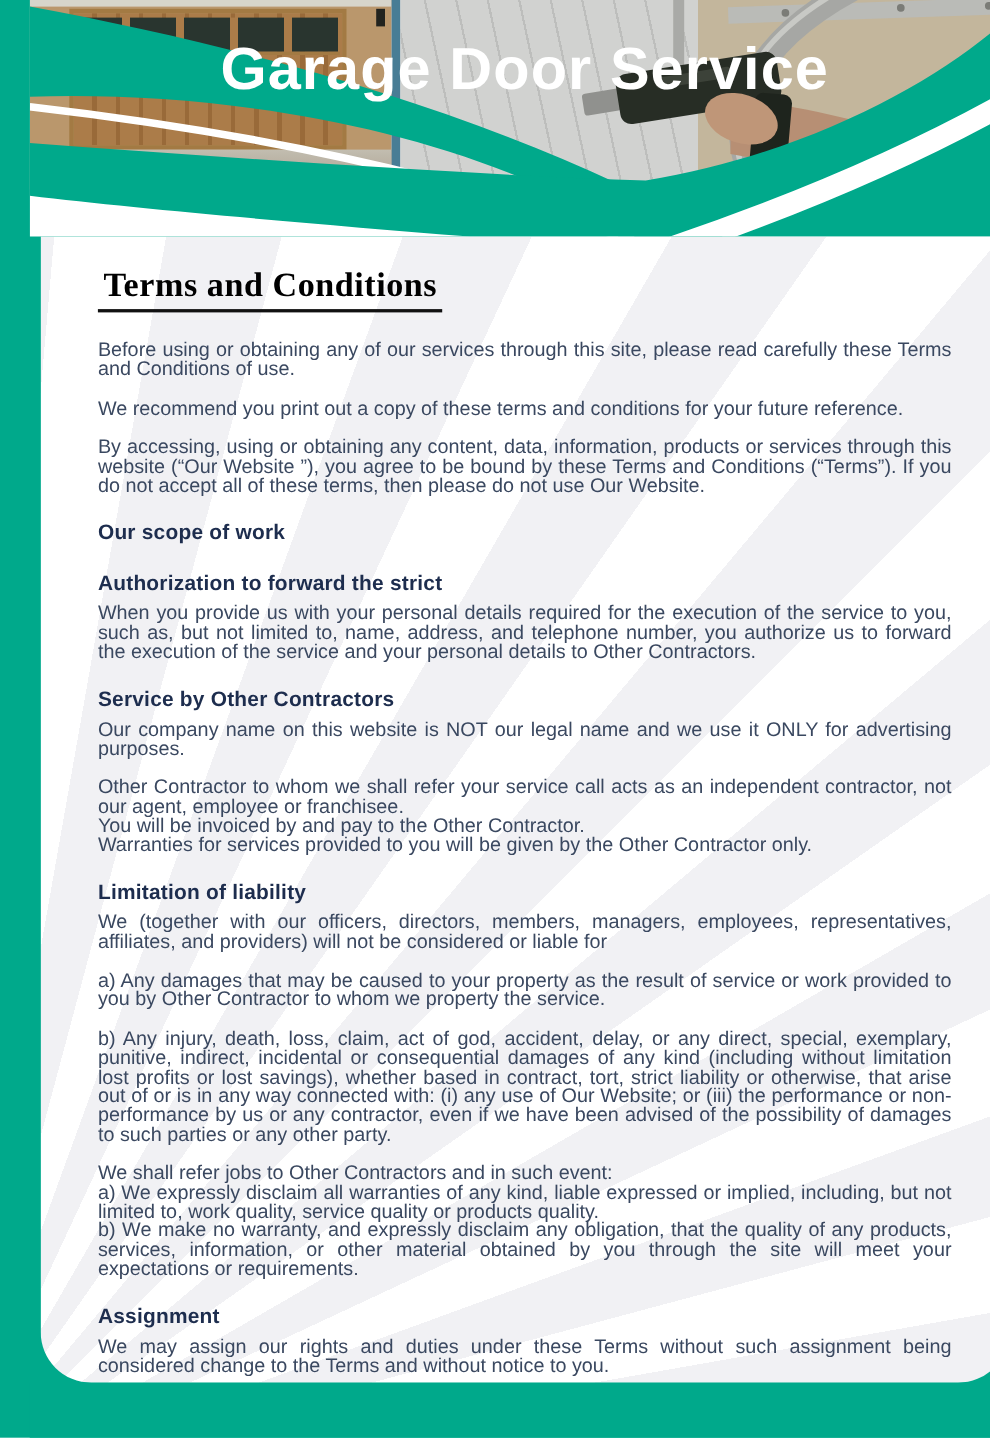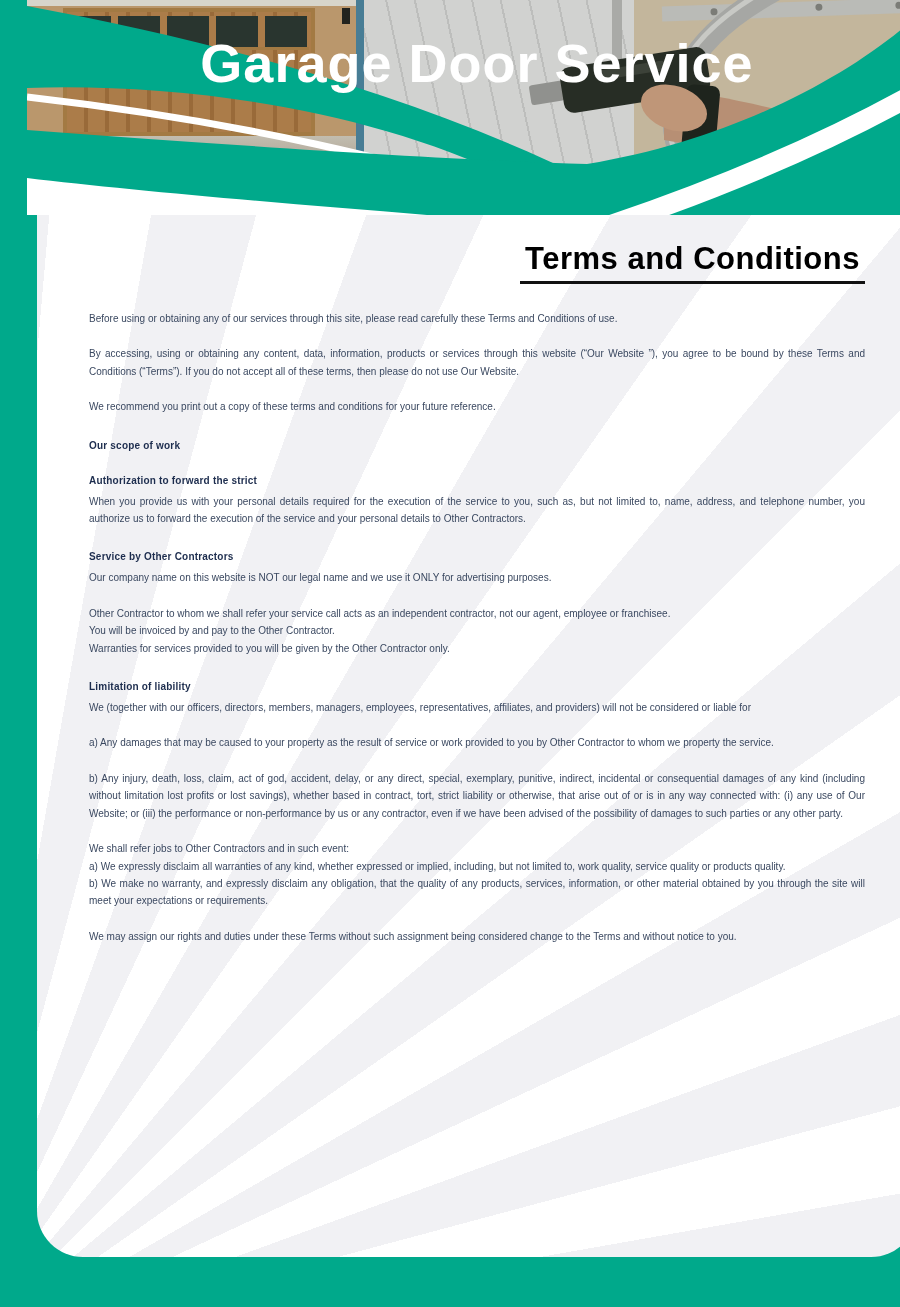--- a/index.html
+++ b/index.html
@@ -37,26 +37,26 @@
 
   .site-title { position:absolute; top:32px; left:0; right:0; text-align:center;
                 font-size:54px; font-weight:bold; letter-spacing:1px; color:#ffffff; }
 
   
   .panel { flex:1 1 auto; margin:0 10px; border-radius:0 0 46px 46px; overflow:hidden;
            background-color:#ffffff;
            background-image:repeating-conic-gradient(from 285deg at -10% 110%, #ffffff 0deg 5deg, #f1f1f4 5deg 10deg);
            padding:26px 52px 10px; }
 
-  .title-wrap { text-align:right; margin-bottom:26px; }
+  .title-wrap { text-align:left; margin-bottom:26px;font-family:Liberation Serif, serif; }
   .doc-title  { display:inline-block; font-size:31px; font-weight:bold; letter-spacing:0.5px;
                 color:#000000; border-bottom:3px solid #111111; padding:0 5px 4px; }
 
-  .sec-h { font-size:10px; font-weight:bold; color:#1d2d4e; margin:24px 0 7px; letter-spacing:0.2px; }
-  .para  { font-size:10px; line-height:17.4px; color:#3a4860; text-align:justify; margin:0 0 18px; }
+  .sec-h { font-size:19px; font-weight:bold; color:#1d2d4e; margin:24px 0 7px; letter-spacing:0.2px; }
+  .para  { font-size:18px; line-height:17.4px; color:#3a4860; text-align:justify; margin:0 0 18px; }
   .line  { display:block; }
 
   
   .footer-band { flex:0 0 50px; background:#00a98b; }
 </style>
 </head>
 <body>
 
 <div class="page">
 
@@ -111,24 +111,24 @@
 
   <main class="panel">
     <div class="title-wrap">
       <span class="doc-title">Terms and Conditions</span>
     </div>
     <div id="terms">
         <p class="para">
           <span class="line">Before using or obtaining any of our services through this site, please read carefully these Terms and Conditions of use.</span>
         </p>
         <p class="para">
-          <span class="line">By accessing, using or obtaining any content, data, information, products or services through this website (“Our Website ”), you agree to be bound by these Terms and Conditions (“Terms”). If you do not accept all of these terms, then please do not use Our Website.</span>
+          <span class="line">We recommend you print out a copy of these terms and conditions for your future reference.</span>
         </p>
         <p class="para">
-          <span class="line">We recommend you print out a copy of these terms and conditions for your future reference.</span>
+          <span class="line">By accessing, using or obtaining any content, data, information, products or services through this website (“Our Website ”), you agree to be bound by these Terms and Conditions (“Terms”). If you do not accept all of these terms, then please do not use Our Website.</span>
         </p>
         <h3 class="sec-h">Our scope of work</h3>
         <h3 class="sec-h">Authorization to forward the strict</h3>
         <p class="para">
           <span class="line">When you provide us with your personal details required for the execution of the service to you, such as, but not limited to, name, address, and telephone number, you authorize us to forward the execution of the service and your personal details to Other Contractors.</span>
         </p>
         <h3 class="sec-h">Service by Other Contractors</h3>
         <p class="para">
           <span class="line">Our company name on this website is NOT our legal name and we use it ONLY for advertising purposes.</span>
         </p>
@@ -142,23 +142,24 @@
           <span class="line">We (together with our officers, directors, members, managers, employees, representatives, affiliates, and providers) will not be considered or liable for</span>
         </p>
         <p class="para">
           <span class="line">a) Any damages that may be caused to your property as the result of service or work provided to you by Other Contractor to whom we property the service.</span>
         </p>
         <p class="para">
           <span class="line">b) Any injury, death, loss, claim, act of god, accident, delay, or any direct, special, exemplary, punitive, indirect, incidental or consequential damages of any kind (including without limitation lost profits or lost savings), whether based in contract, tort, strict liability or otherwise, that arise out of or is in any way connected with: (i) any use of Our Website; or (iii) the performance or non-performance by us or any contractor, even if we have been advised of the possibility of damages to such parties or any other party.</span>
         </p>
         <p class="para">
           <span class="line">We shall refer jobs to Other Contractors and in such event:</span>
-          <span class="line">a) We expressly disclaim all warranties of any kind, whether expressed or implied, including, but not limited to, work quality, service quality or products quality.</span>
+          <span class="line">a) We expressly disclaim all warranties of any kind, liable expressed or implied, including, but not limited to, work quality, service quality or products quality.</span>
           <span class="line">b) We make no warranty, and expressly disclaim any obligation, that the quality of any products, services, information, or other material obtained by you through the site will meet your expectations or requirements.</span>
         </p>
+        <h3 class="sec-h">Assignment</h3>
         <p class="para">
           <span class="line">We may assign our rights and duties under these Terms without such assignment being considered change to the Terms and without notice to you.</span>
         </p>
       </div>
   </main>
 
   <footer class="footer-band"></footer>
 
 </div>
 

